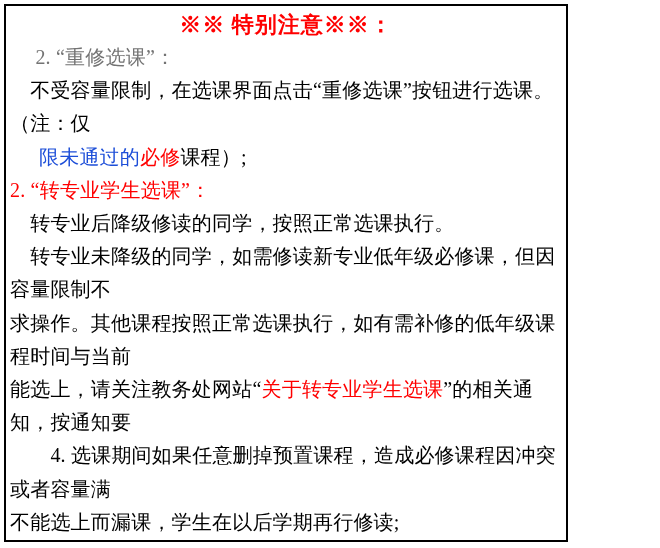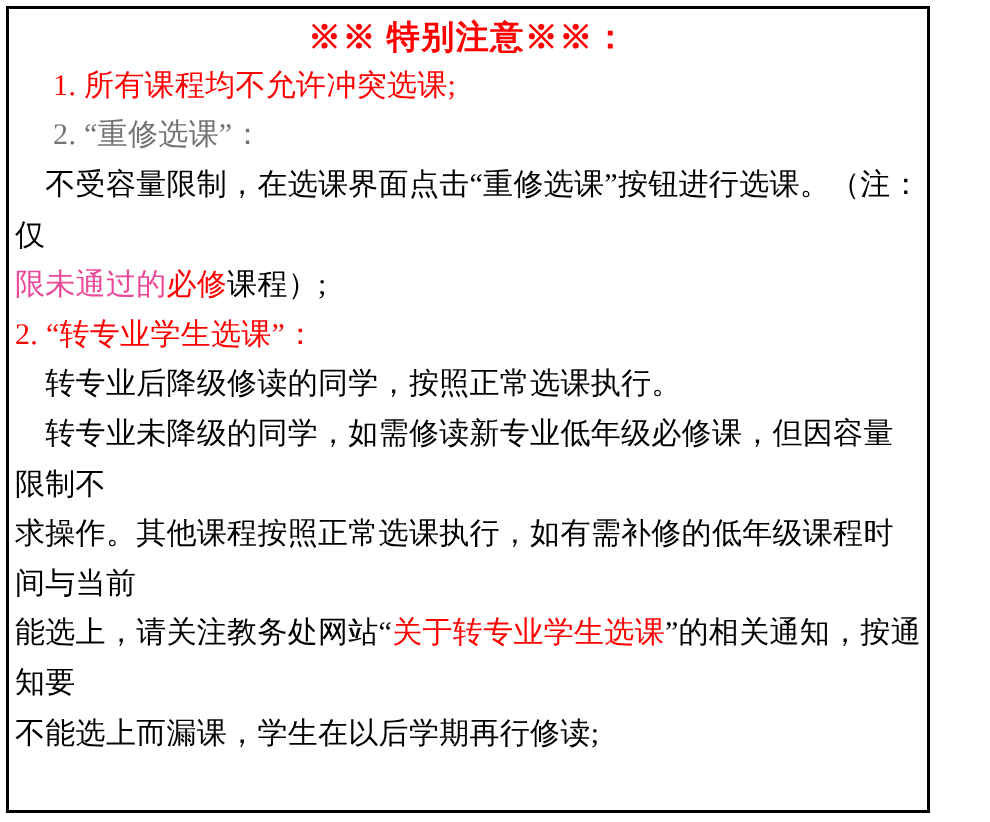--- a/index.html
+++ b/index.html
@@ -7,21 +7,21 @@
     padding: 0;
     background: #ffffff;
     width: 660px;
     height: 548px;
     overflow: hidden;
   }
   .notice-frame {
     position: absolute;
     left: 4px;
     top: 4px;
-    width: 616px;
+    width: 564px;
     height: 538px;
     border: 2px solid #000000;
     box-sizing: border-box;
     background: #ffffff;
     padding: 2px 4px 0 4px;
     font-family: "Liberation Serif", "DejaVu Serif", serif;
   }
   .notice-title {
     text-align: center;
     font-size: 22px;
@@ -39,24 +39,24 @@
     color: #000000;
     letter-spacing: 0.2px;
   }
 </style>
 </head>
 <body>
 
 <div class="notice-frame">
   <div class="notice-title">※※ 特别注意※※：</div>
   <div>
-      <p class="line"><span style="color: rgb(255, 0, 0);">　 1. 所有课程均不允许冲突选课;</span></p>
       <p class="line"><span style="color: #737373;">　 2. “重修选课”：</span></p>
       <p class="line"><span style="color: rgb(0, 0, 0);">　不受容量限制，在选课界面点击“重修选课”按钮进行选课。（注：仅</span></p>
-      <p class="line"><span style="color: #ec4899;">限未通过的</span><span style="color: rgb(255, 0, 0);">必修</span><span style="color: rgb(0, 0, 0);">课程）;</span></p>
+      <p class="line"><span style="color: #1d4ed8; margin-left: 29px;">限未通过的</span><span style="color: rgb(255, 0, 0);">必修</span><span style="color: rgb(0, 0, 0);">课程）;</span></p>
       <p class="line"><span style="color: rgb(255, 0, 0);">2. “转专业学生选课”：</span></p>
       <p class="line"><span style="color: rgb(0, 0, 0);">　转专业后降级修读的同学，按照正常选课执行。</span></p>
       <p class="line"><span style="color: rgb(0, 0, 0);">　转专业未降级的同学，如需修读新专业低年级必修课，但因容量限制不</span></p>
       <p class="line"><span style="color: rgb(0, 0, 0);">求操作。其他课程按照正常选课执行，如有需补修的低年级课程时间与当前</span></p>
       <p class="line"><span style="color: rgb(0, 0, 0);">能选上，请关注教务处网站“</span><span style="color: rgb(255, 0, 0);">关于转专业学生选课</span><span style="color: rgb(0, 0, 0);">”的相关通知，按通知要</span></p>
+      <p class="line"><span style="color: rgb(0, 0, 0);">　　4. 选课期间如果任意删掉预置课程，造成必修课程因冲突或者容量满</span></p>
       <p class="line"><span style="color: rgb(0, 0, 0);">不能选上而漏课，学生在以后学期再行修读;</span></p>
     </div>
 </div>
 
 </body></html>

